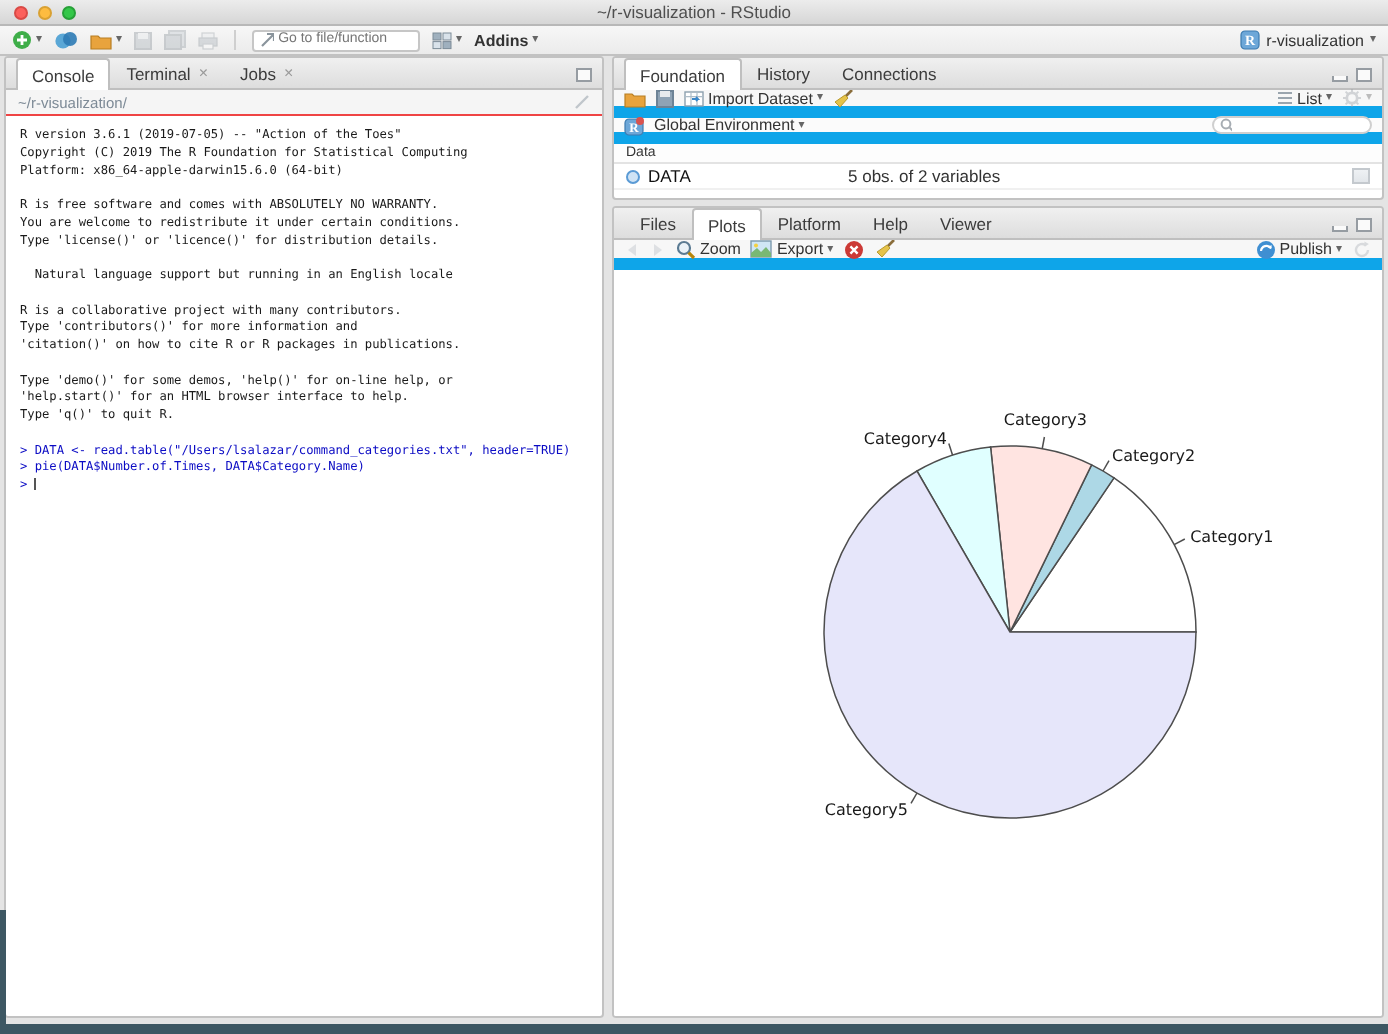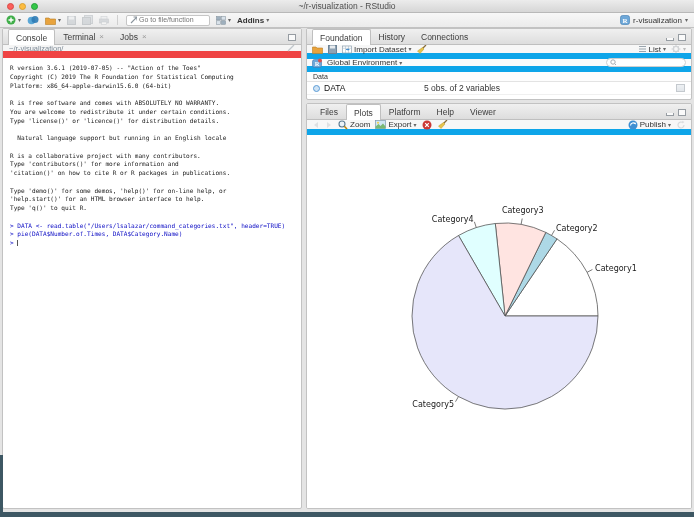--- a/index.html
+++ b/index.html
@@ -36,21 +36,21 @@
   .tabbar { height:16px; background:linear-gradient(#f0f0f0,#dddddd); border-bottom:1px solid #bfbfbf;
     display:flex; align-items:stretch; padding-left:5px; position:relative; }
   .tab { display:inline-flex; align-items:center; padding:0 7px; font-size:8.5px; color:#3c3c3c;
     border:1px solid transparent; border-bottom:none; }
   .tab.active { background:#fff; border-color:#bfbfbf; border-radius:2px 2px 0 0; margin-bottom:-1px; }
   .tab-close { margin-left:4px; color:#9a9a9a; font-size:8px; line-height:1; }
   .pane-buttons { position:absolute; right:5px; top:5px; display:flex; gap:4px; align-items:center; }
   .pbtn-max { width:8px; height:7px; border:1px solid #969ca2; background:#fafafa; }
   .pbtn-min { width:8px; height:3px; border:1px solid #969ca2; border-top:none; background:#fafafa; margin-top:3px; }
 
-  .pathbar { height:13px; background:#f5f5f5; border-bottom:7px solid #ef4444; display:flex;
+  .pathbar { height:13px; background:#f5f5f5; border-bottom:1px solid #ef4444; display:flex;
     align-items:center; justify-content:space-between; padding:0 6px; font-size:7.5px; color:#7d8a96; }
 
   .console-out { padding:6px 7px; font-family:"DejaVu Sans Mono",monospace; font-size:6.1px;
     line-height:8.75px; color:#1a1a1a; white-space:pre; overflow:hidden; }
   .cline.cmd { color:#0b0bc4; }
   .cursor-caret { display:inline-block; width:1px; height:6px; background:#555; vertical-align:-1px; }
 
   .subbar { display:flex; align-items:center; gap:5px; padding:0 5px; background:#f7f7f7;
     border-bottom:6px solid #0ea5e9; font-size:8px; color:#333; }
   .env-toolbar { height:14px; }

